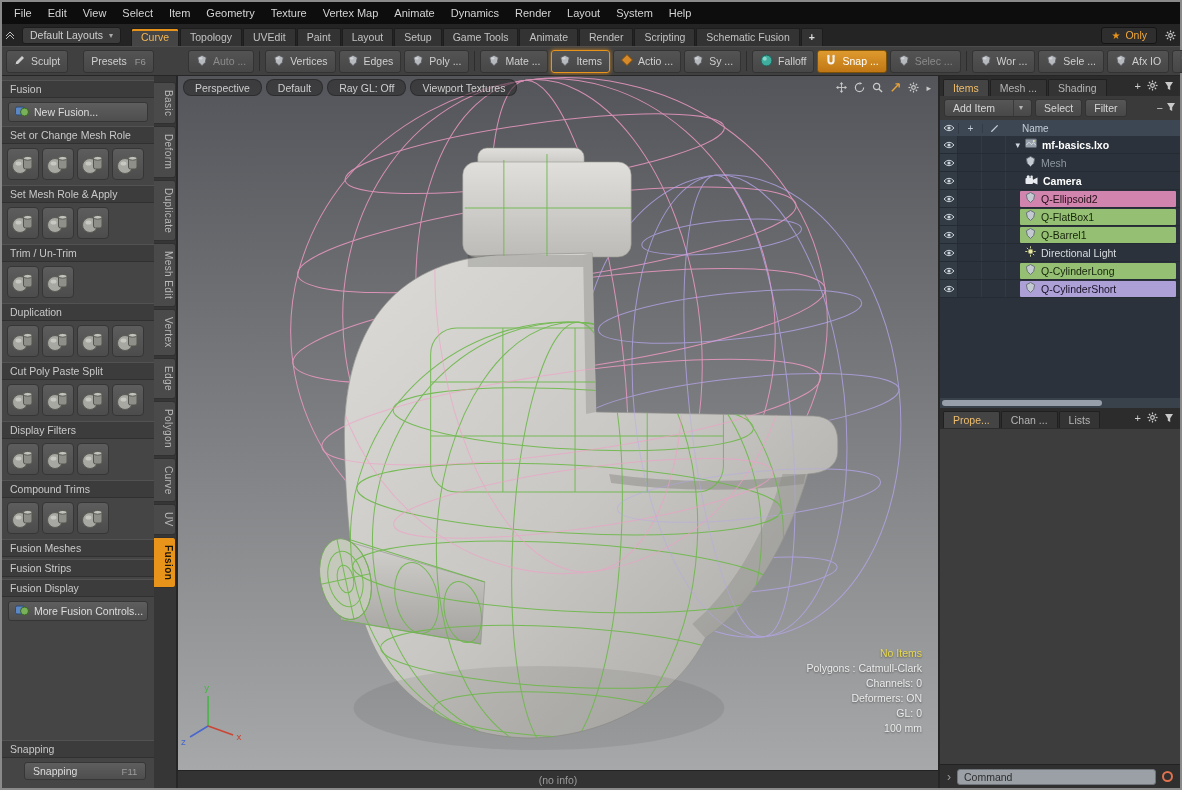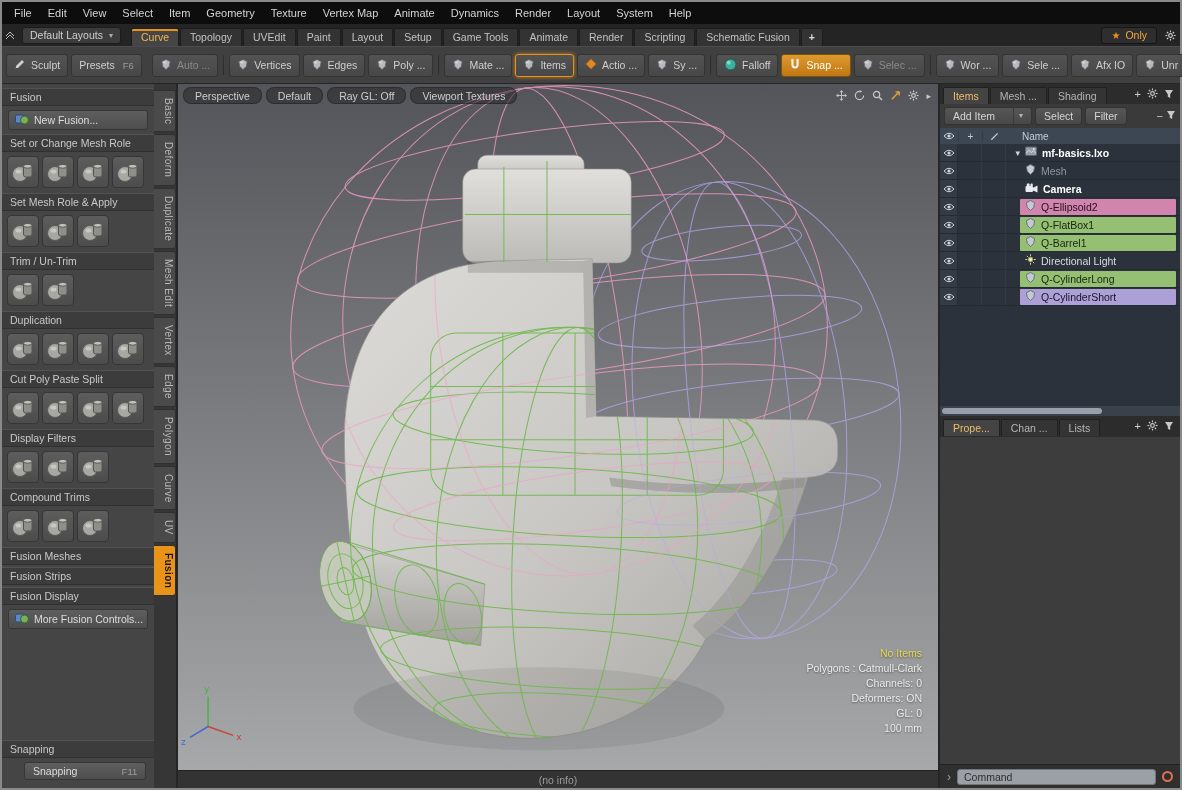--- a/index.html
+++ b/index.html
@@ -22,22 +22,22 @@
     color:#c2c2c2;font-size:10.5px;border-radius:2px 2px 0 0}
   .ltab.active{background:#454545;color:#f0b656;box-shadow:inset 0 2px 0 #e8941a}
   .ltab.add{padding:0 7px;color:#ddd;font-weight:bold}
   .lb-spacer{flex:1}
   .only-btn{height:17px;line-height:15px;background:#2e2e2e;border:1px solid #151515;border-radius:3px;
     color:#f0a93c;font-size:10.5px;padding:0 9px;margin:0 6px 2px 0;display:flex;gap:5px;align-items:center}
   .only-star{color:#e8941a;font-size:10px}
   .lb-gear{margin:0 4px 3px 2px}
 
   
-  .toolbar{height:38px;background:#404040;border-top:1px solid #4c4c4c;border-bottom:1px solid #262626;
-    display:flex;align-items:center;gap:3px;padding:0 4px;flex:0 0 auto}
+  .toolbar{height:30px;background:#404040;border-top:1px solid #4c4c4c;border-bottom:1px solid #262626;
+    display:flex;align-items:center;gap:15px;padding:0 4px;flex:0 0 auto}
   .tbtn{height:23px;border-radius:3px;background:linear-gradient(#535353,#474747);border:1px solid #333;
     display:flex;align-items:center;padding:0 7px;gap:5px;color:#cfcfcf;font-size:10.5px;cursor:default;white-space:nowrap}
   .tbtn .tkey{color:#999;font-size:9.5px;margin-left:3px}
   .tbtn.dim{color:#8b8b8b}
   .tbtn.active-outline{border-color:#e8941a;box-shadow:0 0 4px rgba(232,148,26,.8)}
   .tbtn.active-fill{background:linear-gradient(#de9a2e,#c07714);color:#fff;border-color:#7c5208}
   .tb-sep{width:1px;height:20px;background:#2d2d2d;margin:0 2px}
   .tb-spacer{flex:1}
   .sculpt-btn{width:88px}
   .preset-btn{width:80px;justify-content:space-between}

